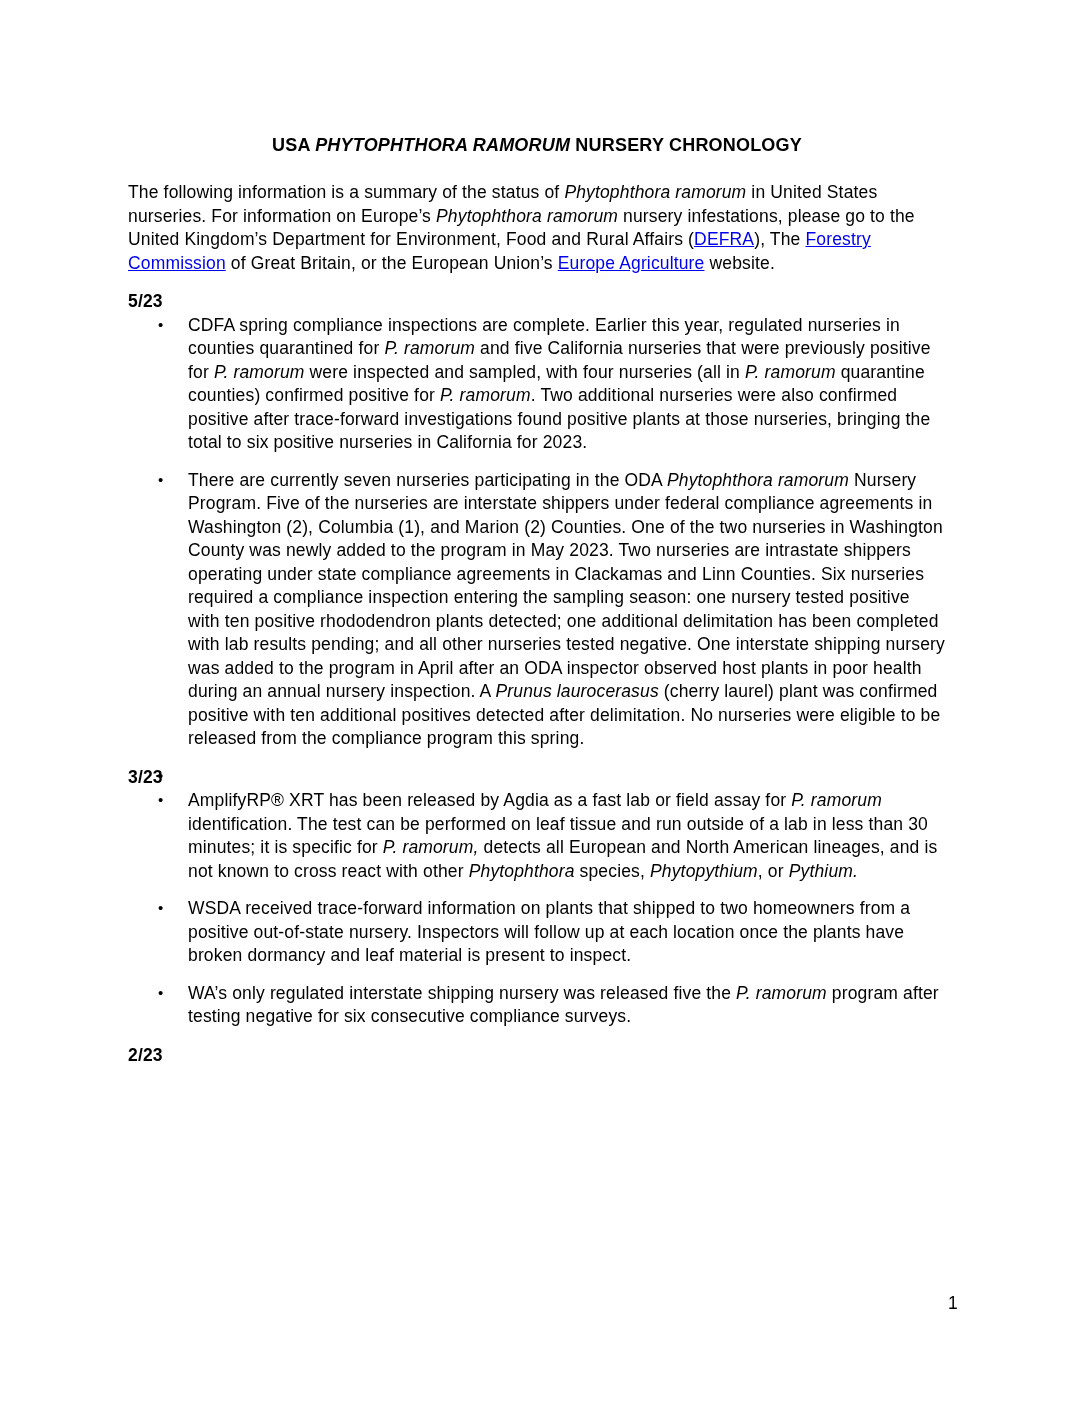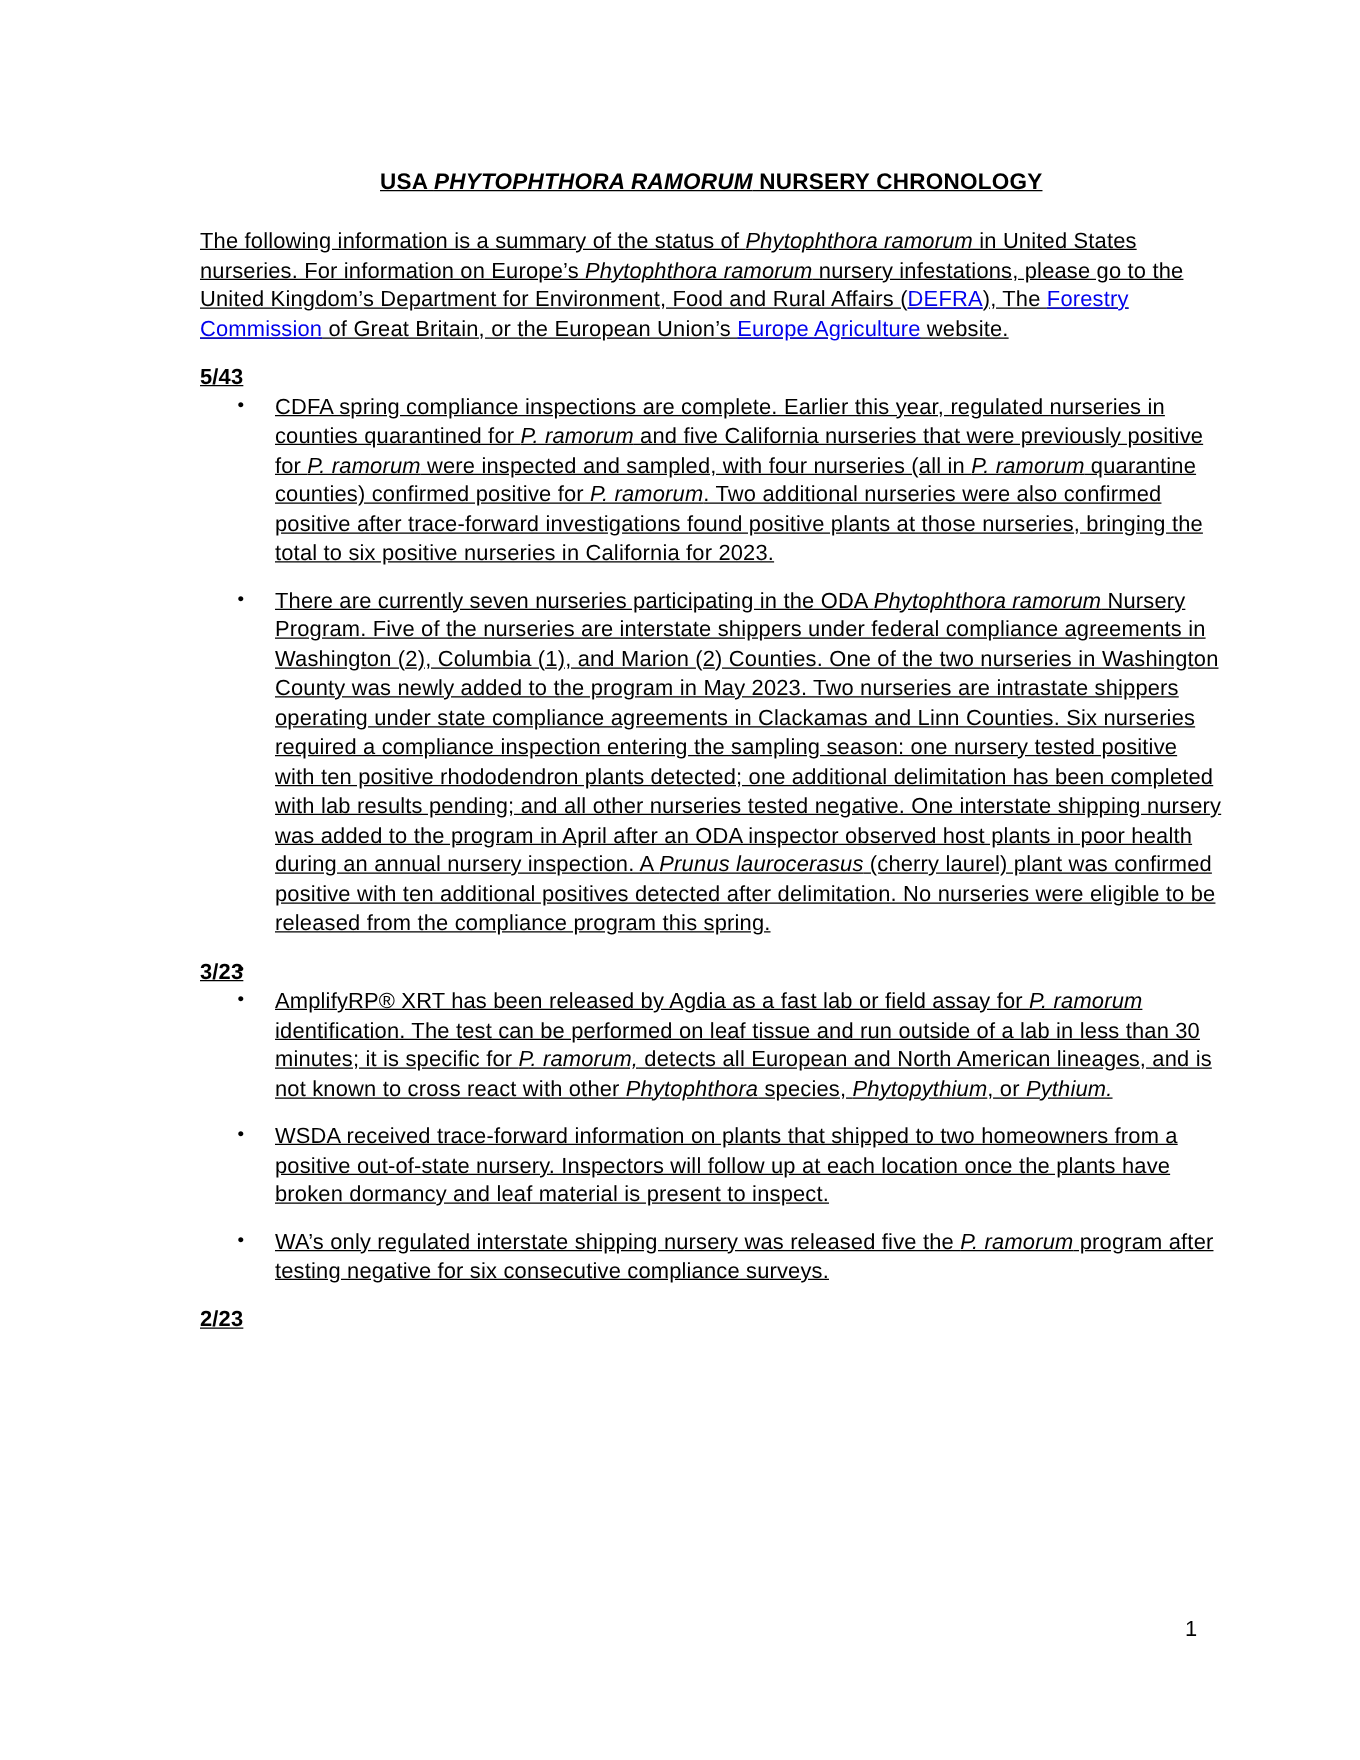--- a/index.html
+++ b/index.html
@@ -10,27 +10,26 @@
   body {
     position: relative;
     width: 1088px;
     height: 1408px;
     font-family: "Liberation Sans", "DejaVu Sans", sans-serif;
     color: #000000;
     overflow: hidden;
   }
   .content {
     position: absolute;
-    left: 160px;
+    left: 128px;
     top: 133px;
     width: 818px;
     font-size: 17.5px;
     line-height: 23.5px;
     letter-spacing: 0.15px;
-    text-decoration: underline;
   }
   h1.doc-title {
     font-size: 18px;
     line-height: 24px;
     font-weight: bold;
     text-align: center;
     margin: 0 0 24px 0;
     letter-spacing: 0.2px;
   }
   p.intro {
@@ -78,21 +77,21 @@
 </style>
 </head>
 <body>
 
 <div class="content">
 
   <h1 class="doc-title"><span>USA </span><em>PHYTOPHTHORA RAMORUM</em><span> NURSERY CHRONOLOGY</span></h1>
 
   <p class="intro"><span>The following information is a summary of the status of </span><em>Phytophthora ramorum</em><span> in United States nurseries. For information on Europe’s </span><em>Phytophthora ramorum</em><span> nursery infestations, please go to the United Kingdom’s Department for Environment, Food and Rural Affairs (</span><a class="doc-link" href="#">DEFRA</a><span>), The </span><a class="doc-link" href="#">Forestry Commission</a><span> of Great Britain, or the European Union’s </span><a class="doc-link" href="#">Europe Agriculture</a><span> website.</span></p>
 
-  <h2 class="sec-heading">5/43</h2>
+  <h2 class="sec-heading">5/23</h2>
   <ul class="bullet-list">
     <li>
       <span class="bullet-marker">•</span>
       <span class="li-text"><span>CDFA spring compliance inspections are complete. Earlier this year, regulated nurseries in counties quarantined for </span><em>P. ramorum</em><span> and five California nurseries that were previously positive for </span><em>P. ramorum</em><span> were inspected and sampled, with four nurseries (all in </span><em>P. ramorum</em><span> quarantine counties) confirmed positive for </span><em>P. ramorum</em><span>. Two additional nurseries were also confirmed positive after trace-forward investigations found positive plants at those nurseries, bringing the total to six positive nurseries in California for 2023.</span></span>
     </li>
     <li>
       <span class="bullet-marker">•</span>
       <span class="li-text"><span>There are currently seven nurseries participating in the ODA </span><em>Phytophthora ramorum</em><span> Nursery Program. Five of the nurseries are interstate shippers under federal compliance agreements in Washington (2), Columbia (1), and Marion (2) Counties. One of the two nurseries in Washington County was newly added to the program in May 2023. Two nurseries are intrastate shippers operating under state compliance agreements in Clackamas and Linn Counties. Six nurseries required a compliance inspection entering the sampling season: one nursery tested positive with ten positive rhododendron plants detected; one additional delimitation has been completed with lab results pending; and all other nurseries tested negative. One interstate shipping nursery was added to the program in April after an ODA inspector observed host plants in poor health during an annual nursery inspection. A </span><em>Prunus laurocerasus</em><span> (cherry laurel) plant was confirmed positive with ten additional positives detected after delimitation. No nurseries were eligible to be released from the compliance program this spring.</span></span>
     </li>
     <li>

